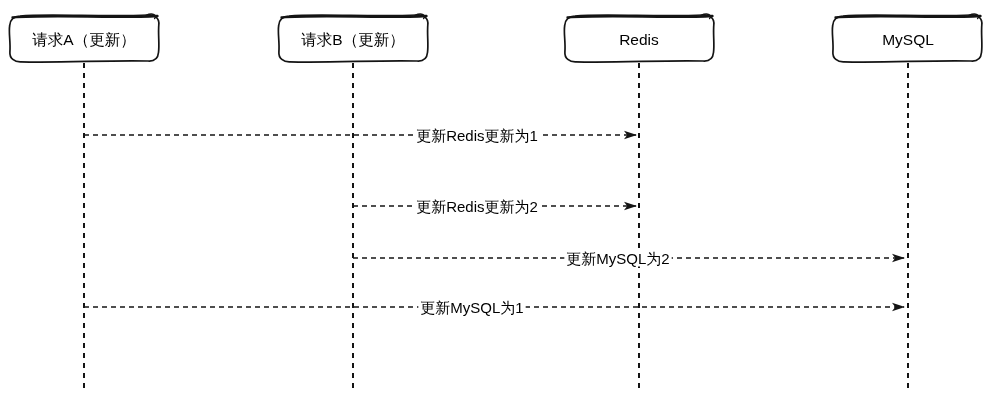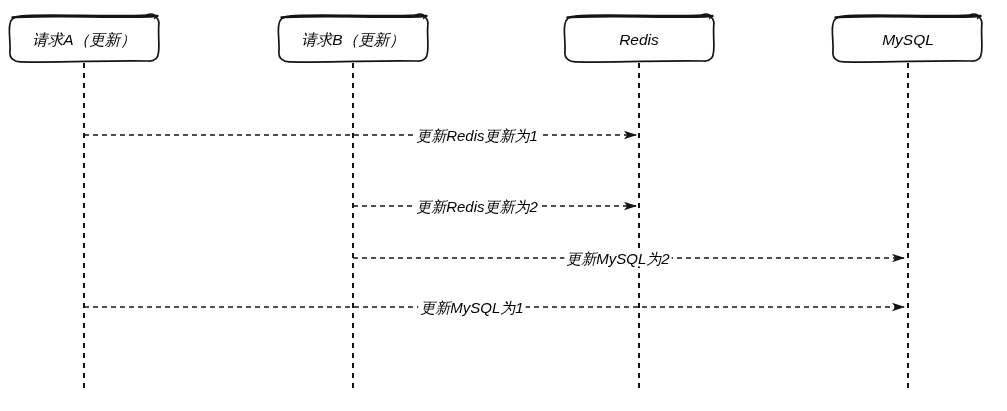--- a/index.html
+++ b/index.html
@@ -7,21 +7,20 @@
     padding: 0;
     background: #ffffff;
   }
   .canvas {
     position: relative;
     width: 1007px;
     height: 411px;
     background: #ffffff;
     font-family: "Liberation Sans", sans-serif;
     overflow: hidden;
-    font-style: italic;
   }
   svg { display: block; }
   .lifeline {
     stroke: #141414;
     stroke-width: 2;
     stroke-dasharray: 5 5;
     fill: none;
   }
   .box-main {
     fill: #ffffff;

